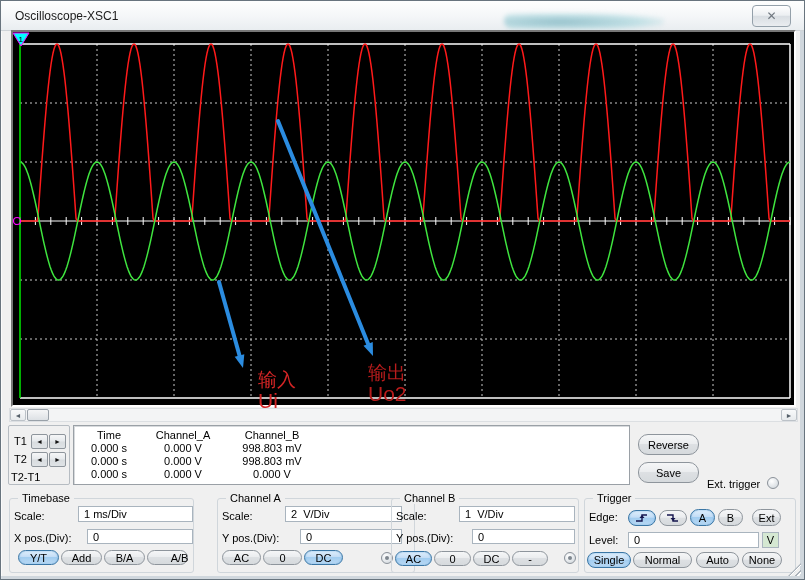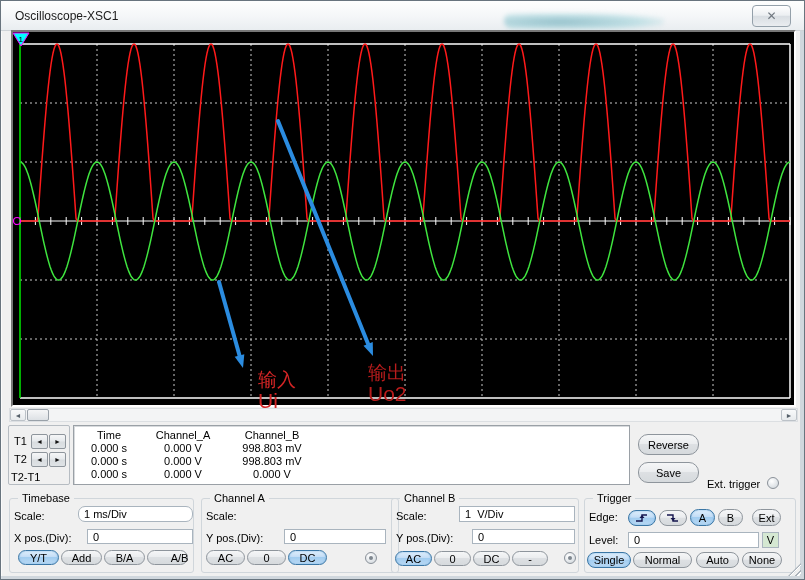--- a/index.html
+++ b/index.html
@@ -228,32 +228,33 @@
   </div>
 
   <div class="w7btn" style="left:637px;top:433px;width:61px;height:21px;">Reverse</div>
   <div class="w7btn" style="left:637px;top:461px;width:61px;height:21px;">Save</div>
   <span class="ext-label">Ext. trigger</span>
   <div class="radio" style="left:766px;top:476px;"></div>
 
   <div class="gbox" style="left:8px;width:185px;">
     <span class="gtitle">Timebase</span>
     <span class="glabel" style="left:4px;top:11px;">Scale:</span>
-    <div class="field" style="left:68px;top:7px;width:115px;height:16px;border-radius:7px;">1 ms/Div</div>
+    <div class="field" style="left:68px;top:7px;width:115px;height:16px;">1 ms/Div</div>
     <span class="glabel" style="left:4px;top:33px;">X pos.(Div):</span>
     <div class="field" style="left:77px;top:30px;width:106px;height:15px;">0</div>
     <div class="w7btn sel" style="left:8px;top:51px;width:41px;height:15px;">Y/T</div>
     <div class="w7btn" style="left:51px;top:51px;width:41px;height:15px;">Add</div>
     <div class="w7btn" style="left:94px;top:51px;width:41px;height:15px;">B/A</div>
     <div class="w7btn" style="left:137px;top:51px;width:41px;height:15px;padding-left:24px;">A/B</div>
   </div>
 
-  <div class="gbox" style="left:200px;width:198px;text-decoration:underline;">
+  <div class="gbox" style="left:216px;width:198px;text-decoration:underline;">
     <span class="gtitle">Channel A</span>
     <span class="glabel" style="left:4px;top:11px;">Scale:</span>
+    <div class="field" style="left:67px;top:7px;width:117px;height:16px;">2  V/Div</div>
     <span class="glabel" style="left:4px;top:33px;">Y pos.(Div):</span>
     <div class="field" style="left:82px;top:30px;width:102px;height:15px;">0</div>
     <div class="w7btn" style="left:4px;top:51px;width:39px;height:15px;">AC</div>
     <div class="w7btn" style="left:45px;top:51px;width:39px;height:15px;">0</div>
     <div class="w7btn sel" style="left:86px;top:51px;width:39px;height:15px;">DC</div>
     <div class="radio" style="left:163px;top:53px;">
         <span class="dot"></span>
       </div>
   </div>
 

